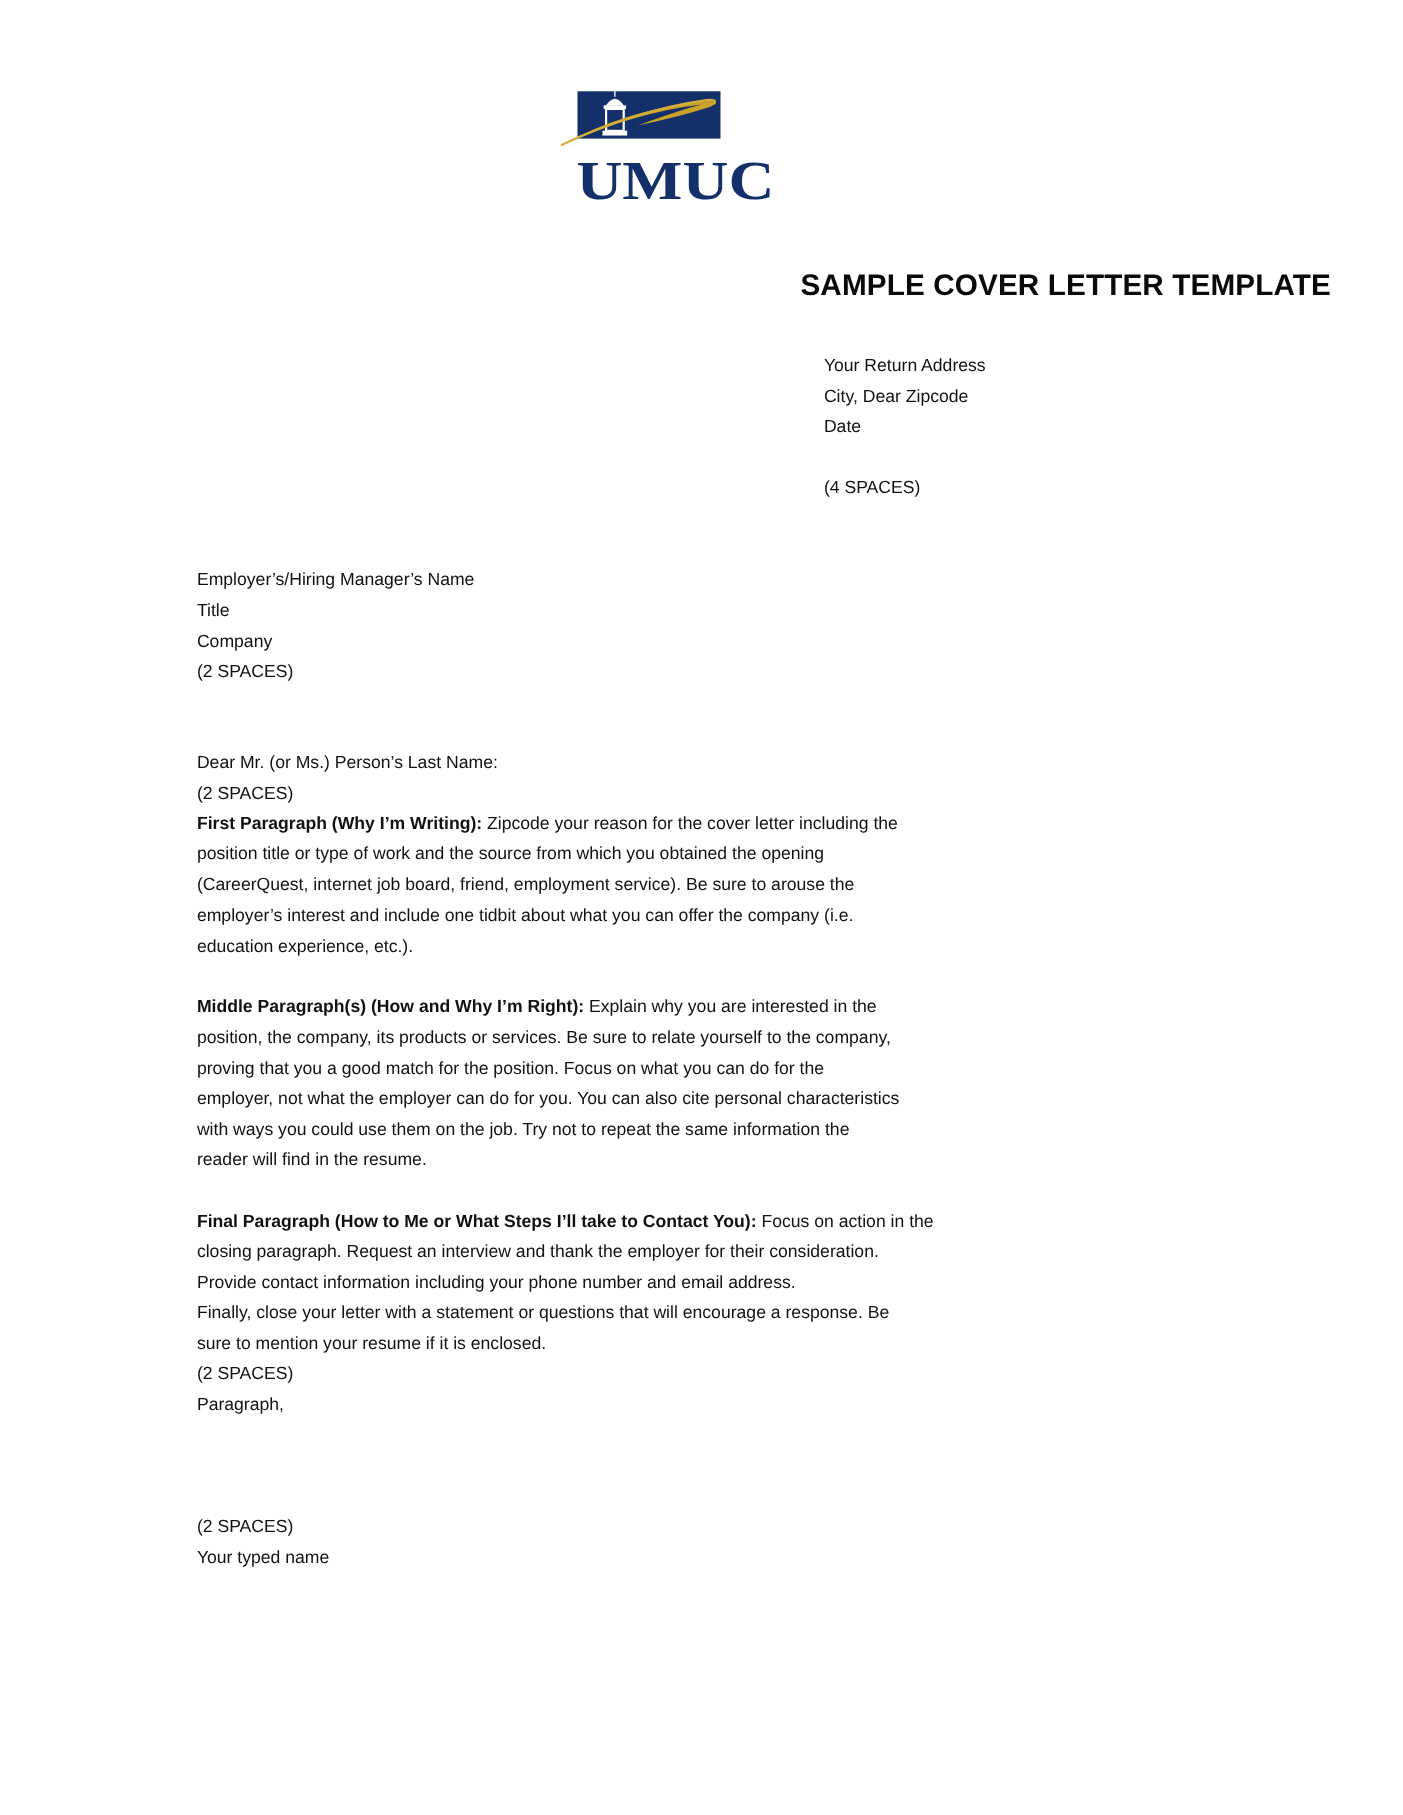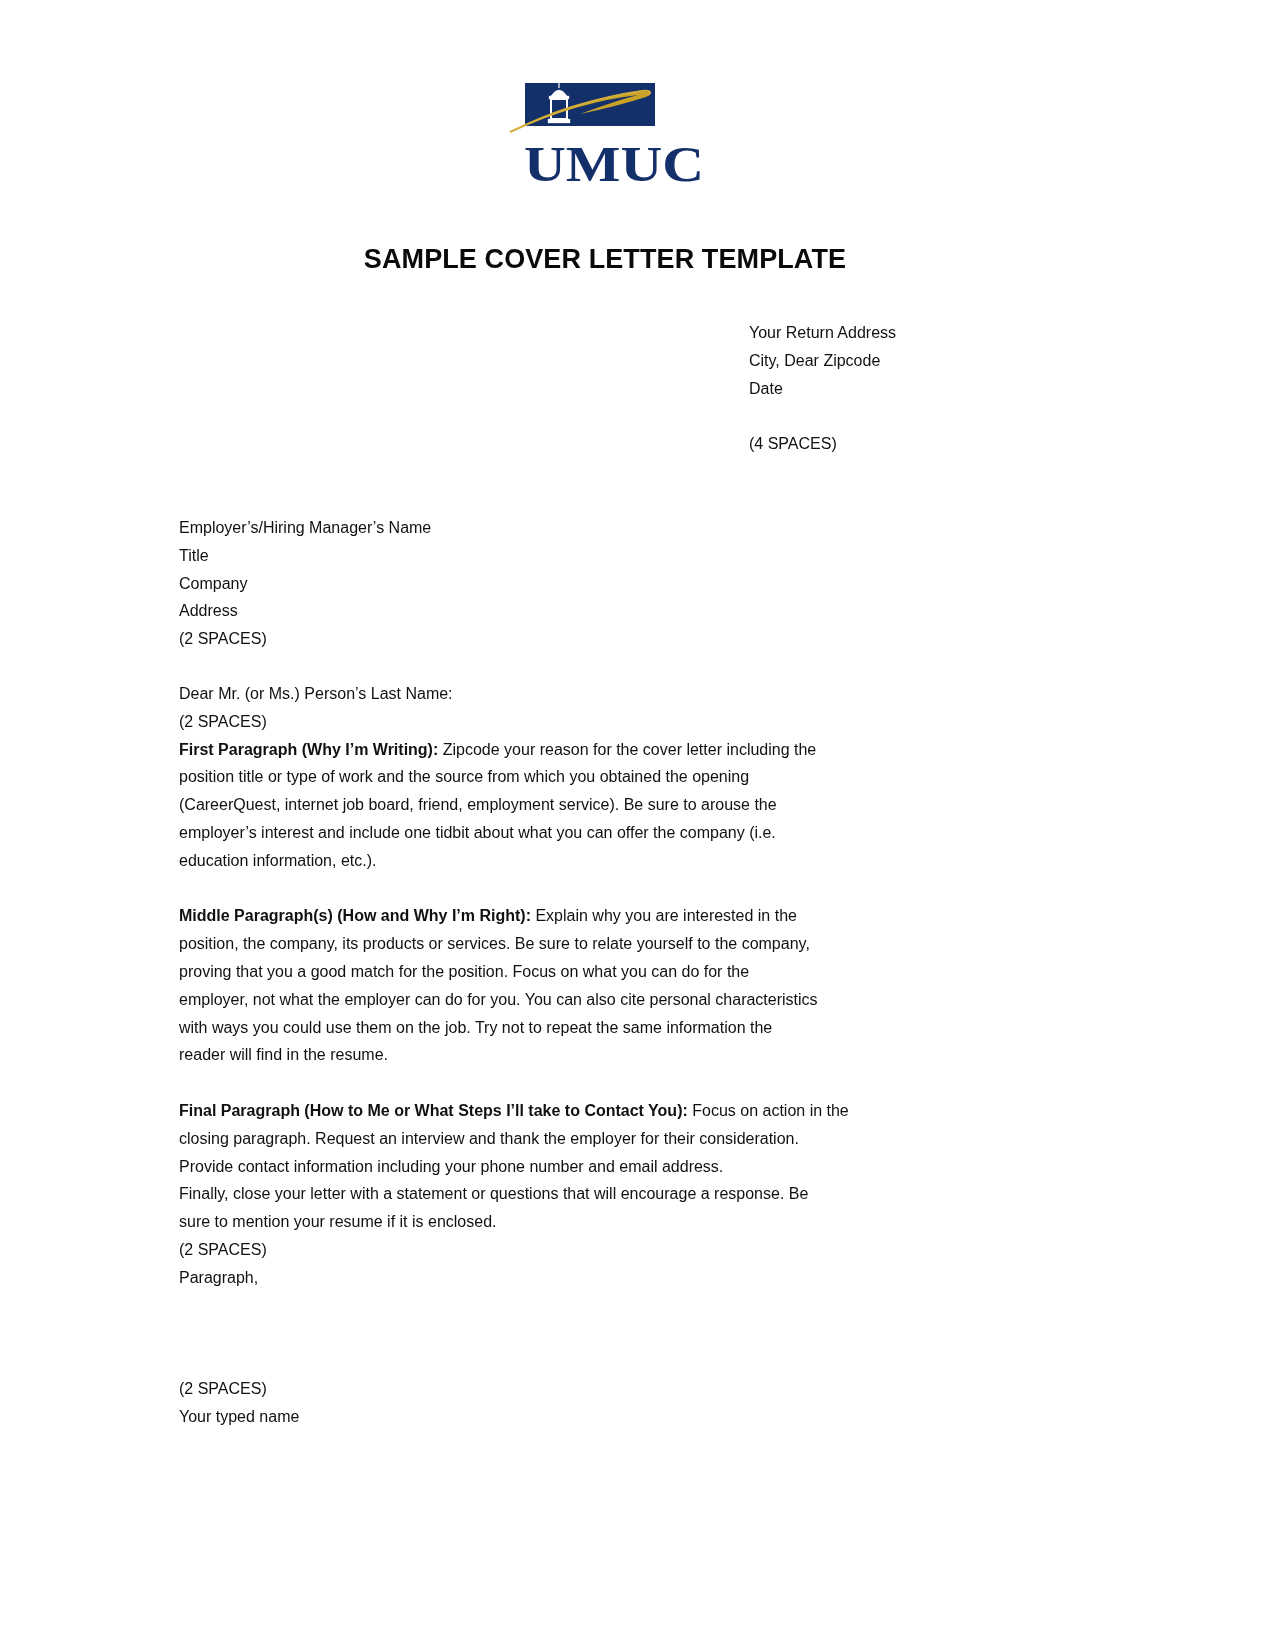--- a/index.html
+++ b/index.html
@@ -1,20 +1,20 @@
 <!DOCTYPE html>
 <html><head>
 <meta charset="utf-8">
 <style>
   html, body { margin: 0; padding: 0; background: #ffffff; }
   body { width: 1275px; height: 1650px; position: relative; overflow: hidden;
          font-family: "Liberation Sans", "DejaVu Sans", sans-serif; color: #111; }
   .logo { position: absolute; left: 508px; top: 70px; width: 200px; height: 120px; }
   .logo svg { display: block; }
-  .title { position: absolute; left: 0; width: 1210px; top: 244px; text-align: center;
+  .title { position: absolute; left: 0; width: 1210px; top: 244px; text-align: right;
            font-weight: bold; font-size: 27px; letter-spacing: 0.1px; color: #0a0a0a; }
   .line { font-size: 16px; line-height: 27.8px; white-space: nowrap; }
   .block { position: absolute; }
   .ret { left: 749px; top: 319px; }
   .emp { left: 179px; top: 514px; }
   .body { left: 179px; top: 680px; width: 860px; }
   b { font-weight: bold; }
   .gap { height: 27.8px; }
 </style>
 </head>
@@ -48,34 +48,33 @@
   <div class="line">City, Dear Zipcode</div>
   <div class="line">Date</div>
   <div class="gap"></div>
   <div class="line">(4 SPACES)</div>
 </div>
 
 <div class="block emp">
   <div class="line">Employer’s/Hiring Manager’s Name</div>
   <div class="line">Title</div>
   <div class="line">Company</div>
-  <div class="line">Address</div>
   <div class="line">(2 SPACES)</div>
 </div>
 
 <div class="block body">
   <div class="line">Dear Mr. (or Ms.) Person’s Last Name:</div>
   <div class="line">(2 SPACES)</div>
 
   <div>
     <div class="line"><b>First Paragraph (Why I’m Writing):</b><span> Zipcode your reason for the cover letter including the</span></div>
     <div class="line">position title or type of work and the source from which you obtained the opening</div>
     <div class="line">(CareerQuest, internet job board, friend, employment service). Be sure to arouse the</div>
     <div class="line">employer’s interest and include one tidbit about what you can offer the company (i.e.</div>
-    <div class="line">education information, etc.).</div>
+    <div class="line">education experience, etc.).</div>
   </div>
   <div class="gap"></div>
 
   <div>
     <div class="line"><b>Middle Paragraph(s) (How and Why I’m Right):</b><span> Explain why you are interested in the</span></div>
     <div class="line">position, the company, its products or services. Be sure to relate yourself to the company,</div>
     <div class="line">proving that you a good match for the position.  Focus on what you can do for the</div>
     <div class="line">employer, not what the employer can do for you.  You can also cite personal characteristics</div>
     <div class="line">with ways you could use them on the job. Try not to repeat the same information the</div>
     <div class="line">reader will find in the resume.</div>

